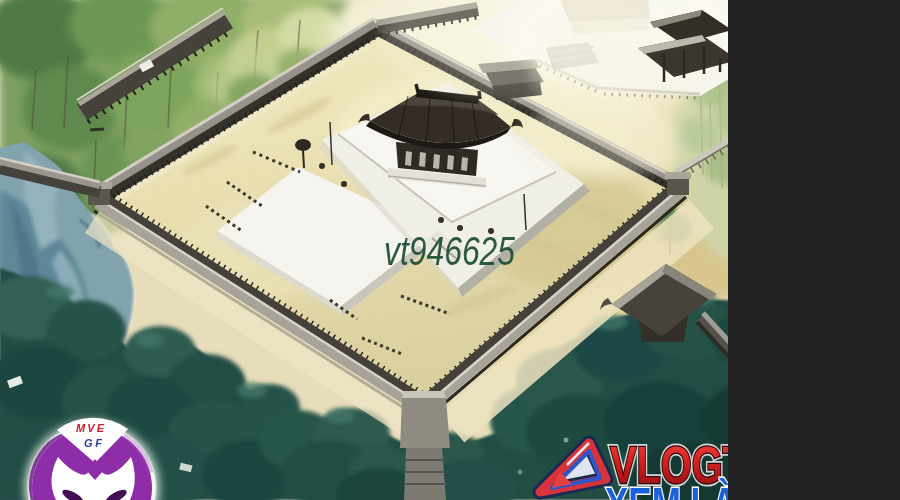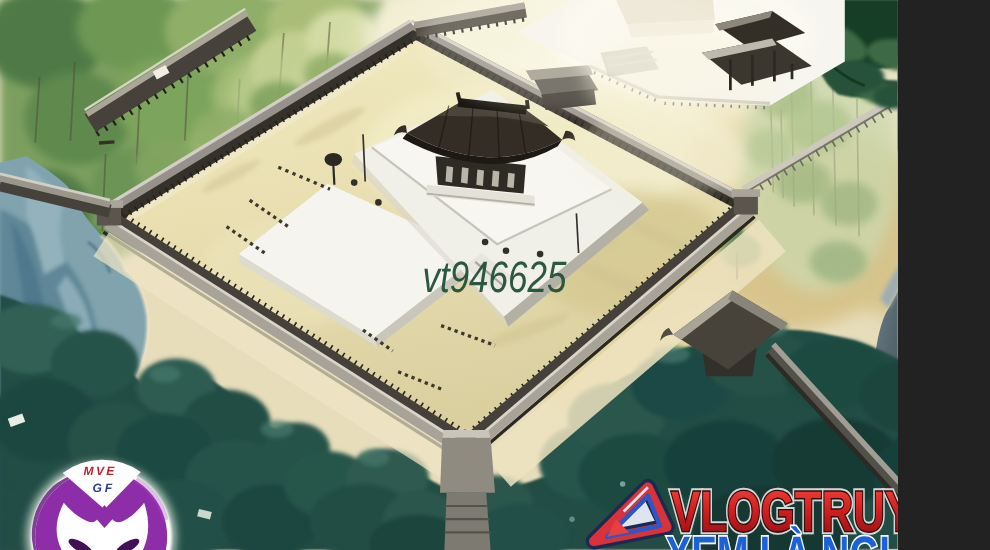--- a/index.html
+++ b/index.html
@@ -1,16 +1,16 @@
 <!DOCTYPE html>
 <html><head>
 <meta charset="utf-8">
 <style>
   html,body{margin:0;padding:0;background:#222;}
-  #stage{width:816px;height:500px;position:relative;overflow:hidden;font-family:"Liberation Sans",sans-serif;}
+  #stage{width:728px;height:500px;position:relative;overflow:hidden;font-family:"Liberation Sans",sans-serif;}
 </style>
 </head>
 <body>
 <div id="stage">
 <svg width="900" height="500" viewBox="0 0 900 500" xmlns="http://www.w3.org/2000/svg">
 <defs>
   <filter id="b1" x="-20%" y="-20%" width="140%" height="140%">
           <feGaussianBlur stdDeviation="1"></feGaussianBlur>
         </filter>
   <filter id="b2" x="-20%" y="-20%" width="140%" height="140%">

